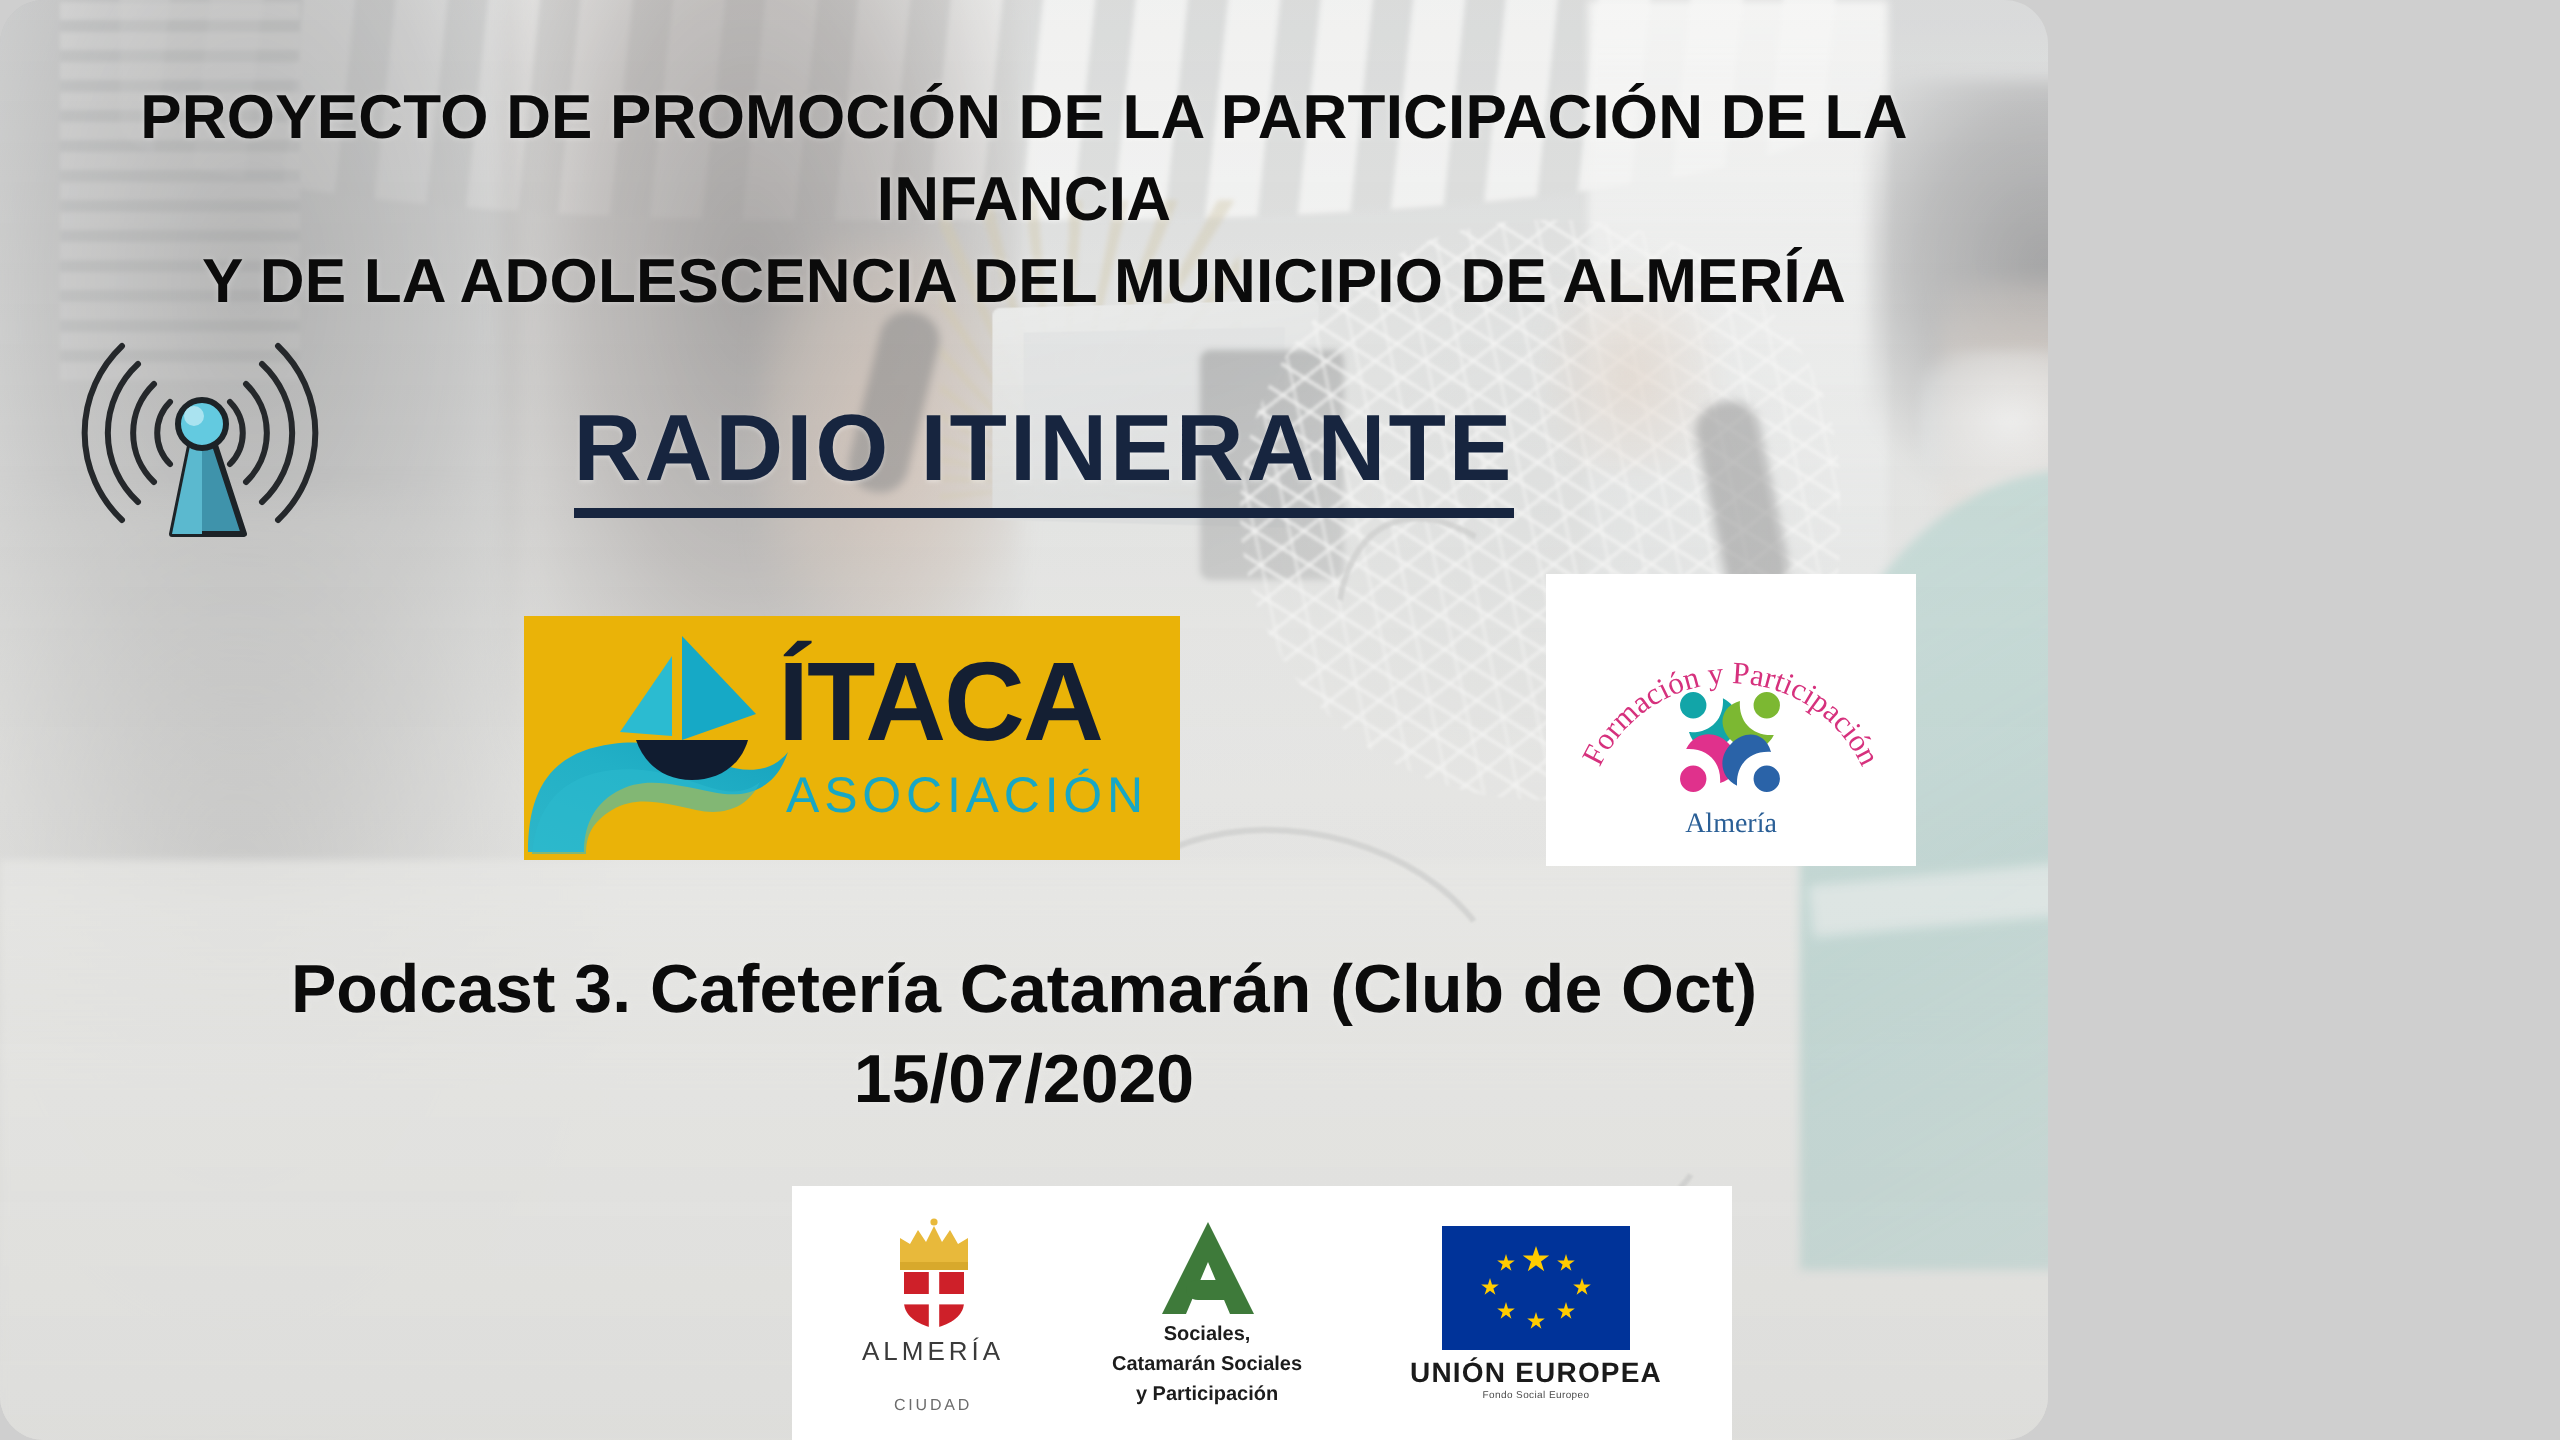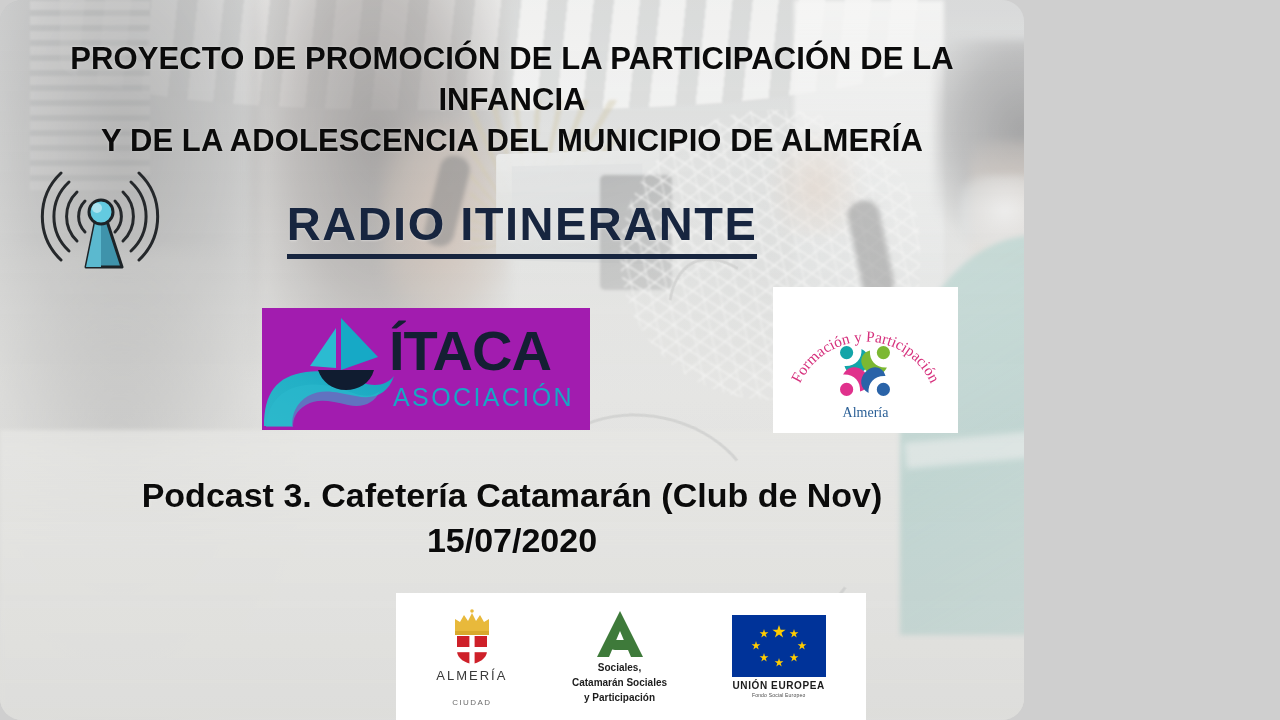--- a/index.html
+++ b/index.html
@@ -186,21 +186,21 @@
   }
   .podcast-date{
     position:absolute;left:0;right:0;top:521px;text-align:center;
     color:#0b0b0b;font-weight:bold;font-size:34px;
     text-shadow:0 0 3px rgba(255,255,255,.30);
   }
 
   
   .itaca-panel{
     position:absolute;left:262px;top:308px;width:328px;height:122px;
-    background:#a21caf;overflow:hidden;
+    background:#eab308;overflow:hidden;
   }
   .itaca-inner{position:absolute;inset:0;}
 
   
   .form-panel{
     position:absolute;left:773px;top:287px;width:185px;height:146px;
     background:#fff;overflow:hidden;
   }
   .form-almeria{
     position:absolute;left:0;right:0;bottom:12px;text-align:center;
@@ -216,21 +216,21 @@
   .flogo{display:flex;flex-direction:column;align-items:center;justify-content:center;}
 
   .alm-text{font-size:13px;color:#3a3a3a;letter-spacing:2px;margin-top:3px;}
   .alm-sub{font-size:8px;color:#6c6c6c;letter-spacing:1.4px;margin-top:15px;}
 
   .and-t1{font-size:15px;font-weight:bold;color:#1a4f9c;line-height:15px;margin-top:2px;}
   .and-t2{font-size:15px;font-weight:bold;color:#1a4f9c;line-height:16px;}
 
   .jun-t{font-size:10px;font-weight:bold;color:#1c1c1c;line-height:12px;text-align:center;margin-top:3px;}
 
-  .eu-t{font-size:10px;font-weight:bold;color:#1b1b1b;letter-spacing:.6px;margin-top:3px;}
+  .eu-t{font-size:14px;font-weight:bold;color:#1b1b1b;letter-spacing:.6px;margin-top:3px;}
   .eu-s{font-size:5px;color:#4a4a4a;letter-spacing:.2px;margin-top:1px;}
 
   
   .tower-icon{position:absolute;left:38px;top:146px;width:128px;height:130px;}
   .mic-icon{position:absolute;left:1168px;top:152px;width:92px;height:132px;}
   .radio-icon{position:absolute;left:1048px;top:552px;width:218px;height:165px;}
 </style>
 </head>
 <body>
 
@@ -328,21 +328,21 @@
         <g transform="rotate(135)">
           <circle cx="0" cy="-26" r="6.6" fill="#2a63a8"></circle>
           <path d="M-11,-18 C-4,-10 6,-10 13,-18 C16,-9 10,-1 0,-1 C-10,-1 -16,-9 -11,-18 Z" fill="#2a63a8"></path>
         </g>
       </g>
     </svg>
     <div class="form-almeria">Almería</div>
     
   </div>
 
-  <div class="podcast-line">Podcast 3. Cafetería Catamarán (Club de Nov)</div>
+  <div class="podcast-line">Podcast 3. Cafetería Catamarán (Club de Oct)</div>
   <div class="podcast-date">15/07/2020</div>
 
   <div class="footer-panel">
 
     <div class="flogo">
       <svg width="54" height="58" viewBox="0 0 54 58">
 
         <path d="M10 17 L10 12 L15 15 L19 8 L23 14 L27 6 L31 14 L35 8 L39 15 L44 12 L44 17 Z" fill="#e8b93b"></path>
         <rect x="10" y="17" width="34" height="7" fill="#e8b93b"></rect>
         <rect x="10" y="24" width="34" height="4" fill="#d8a92c"></rect>

